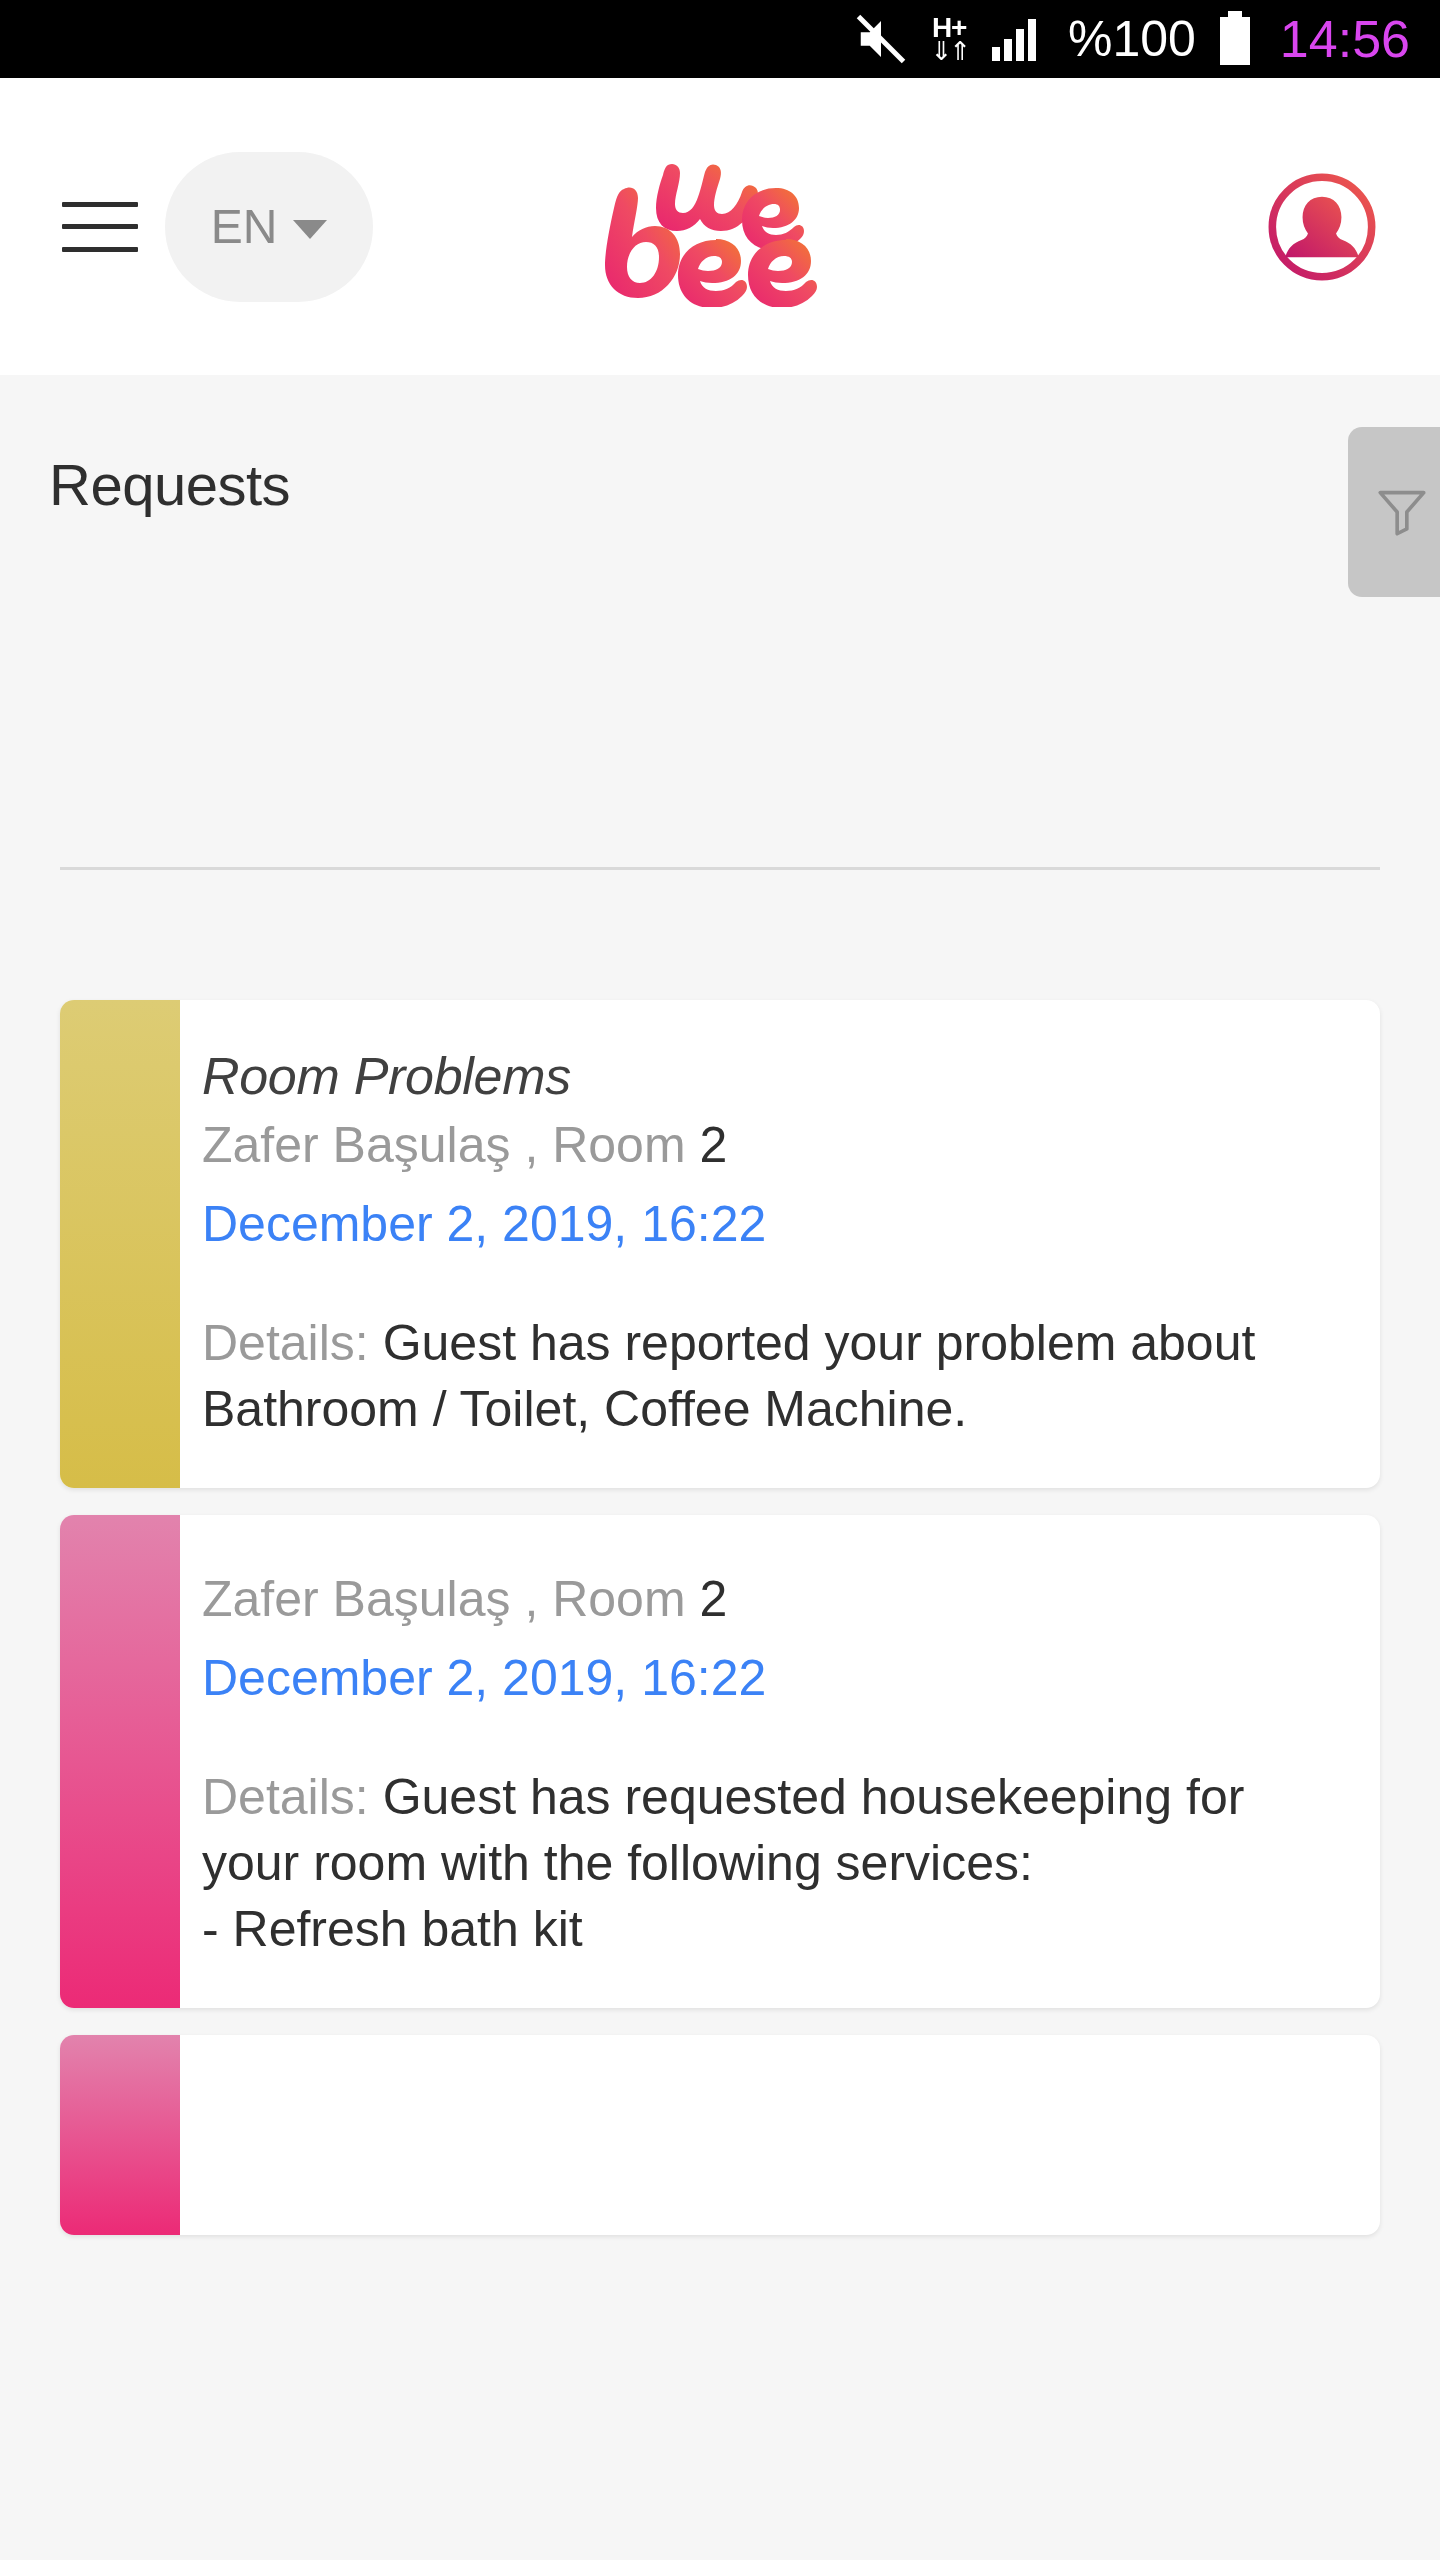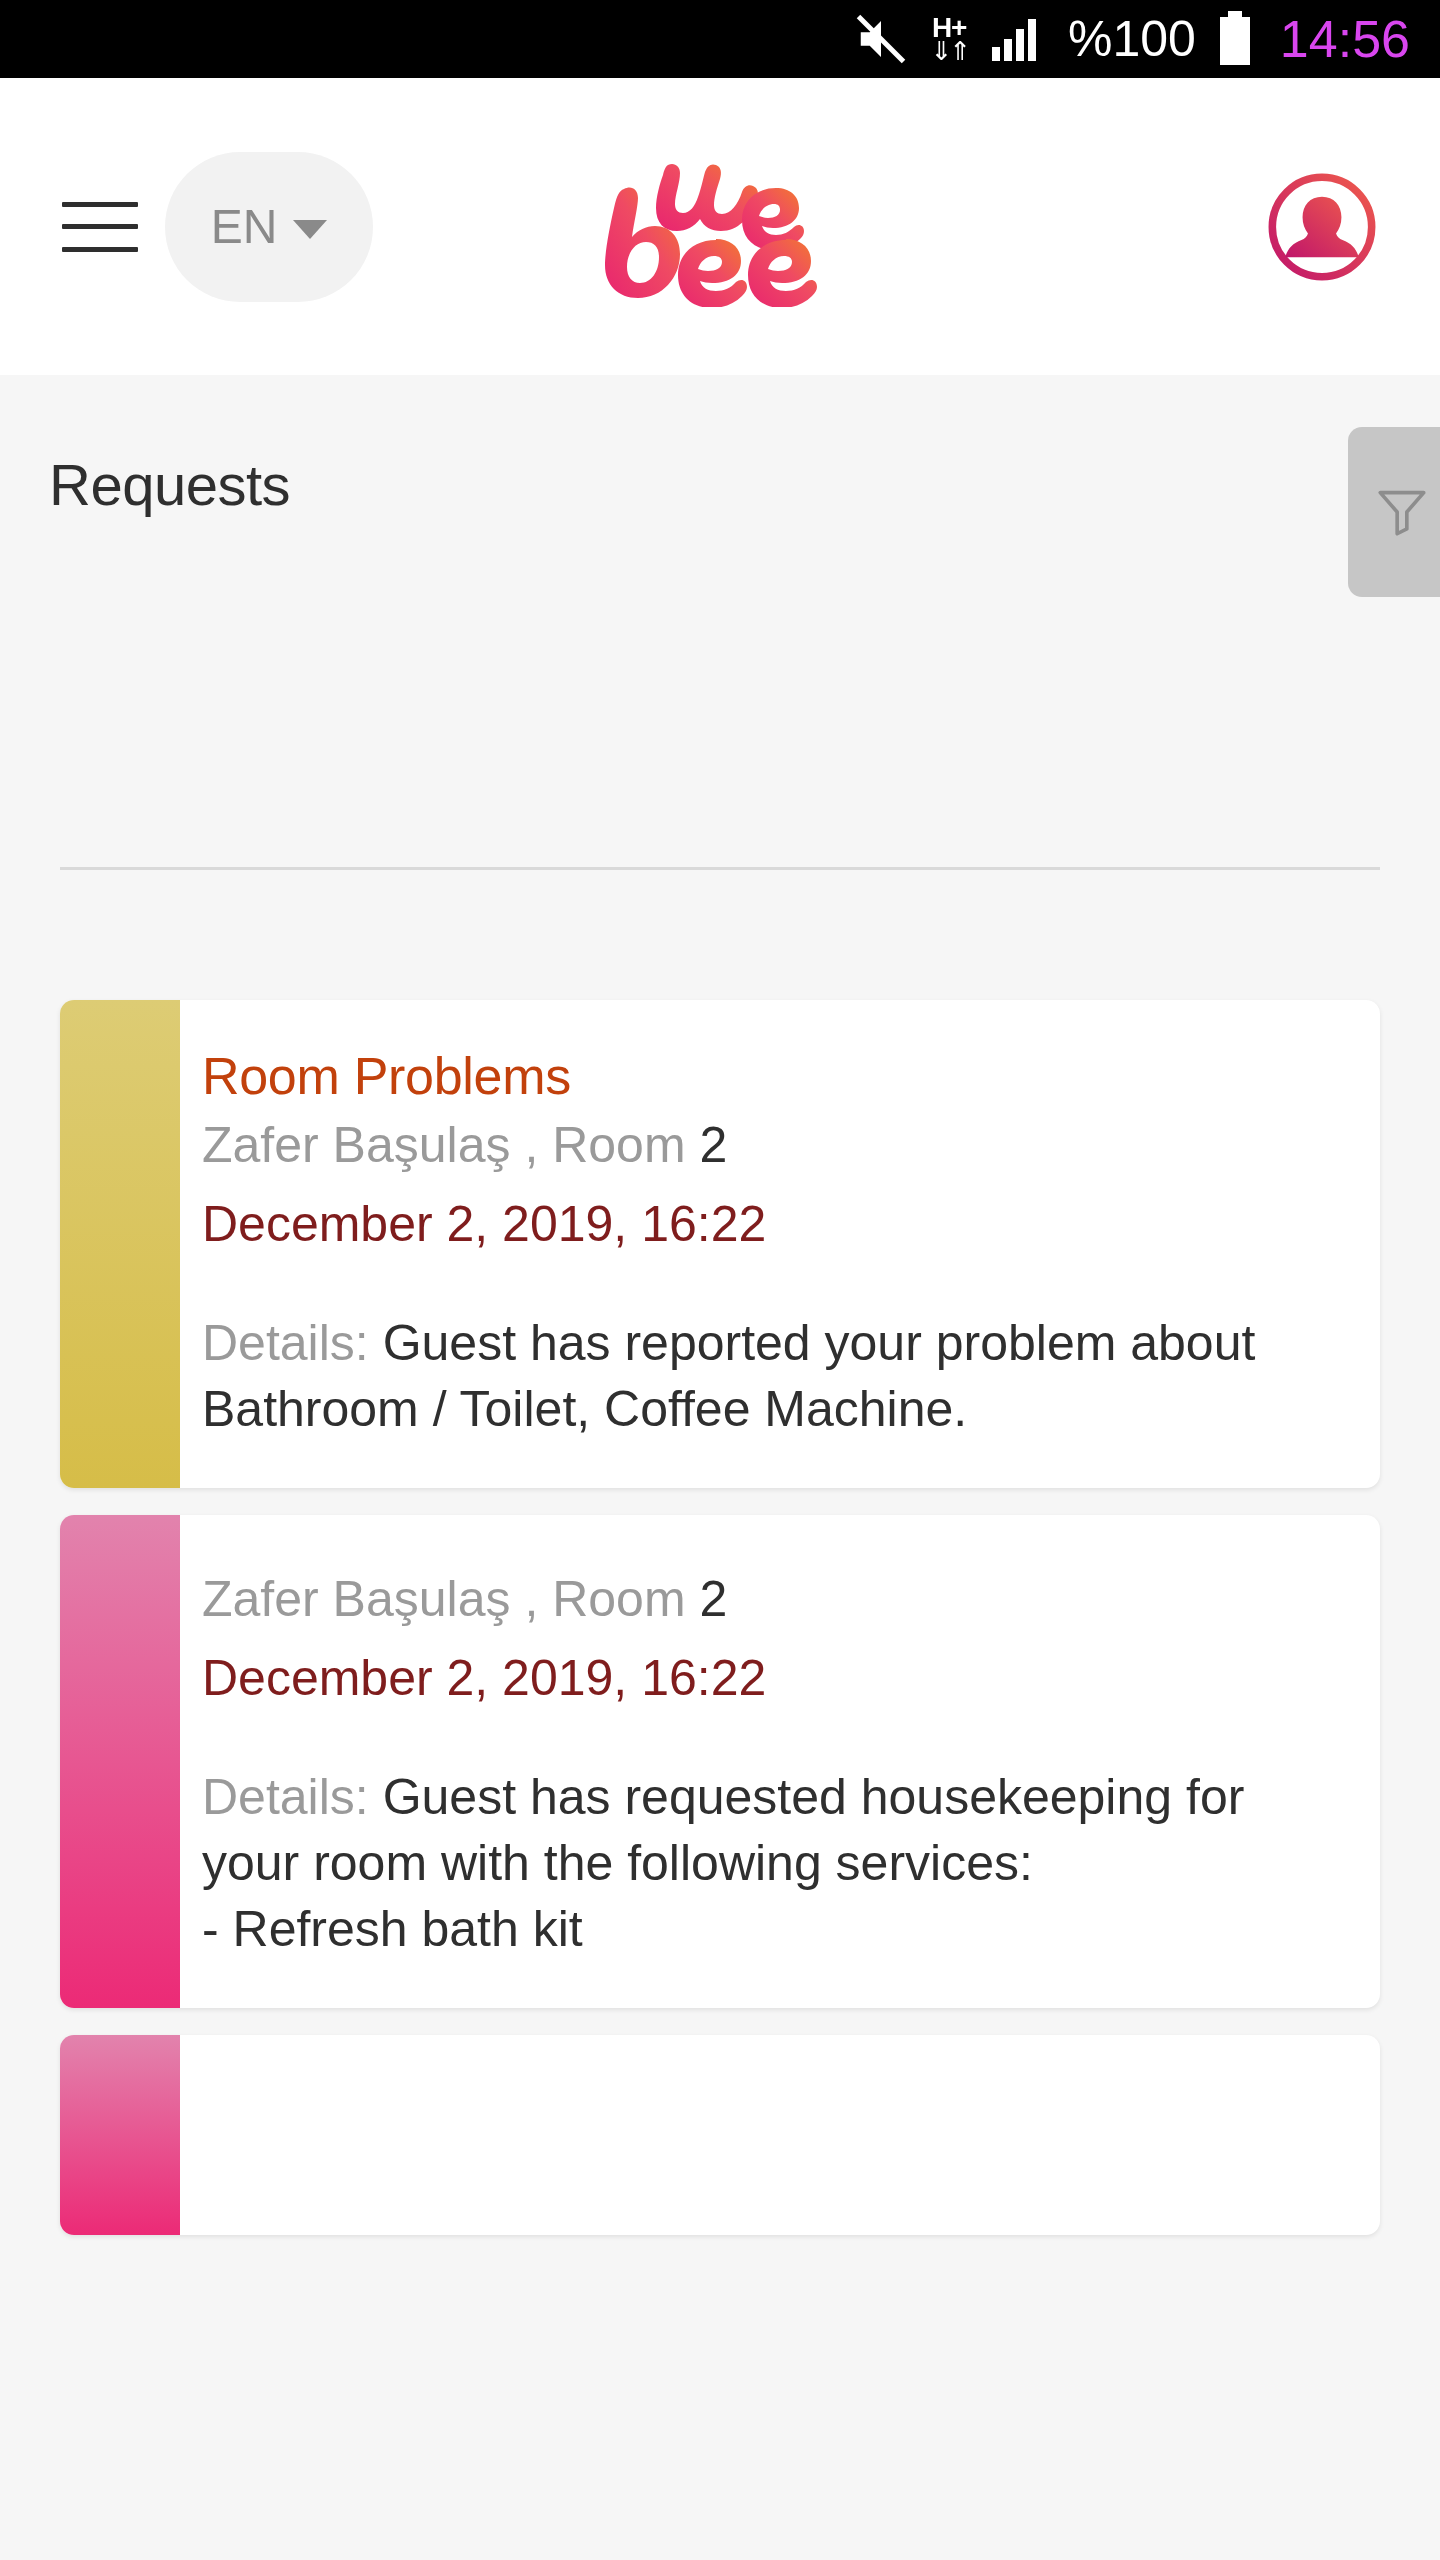--- a/index.html
+++ b/index.html
@@ -200,37 +200,38 @@
     flex: 0 0 120px;
   }
   .stripe.gold { background: linear-gradient(180deg, #ddcc74 0%, #d6bd48 100%); }
   .stripe.pink { background: linear-gradient(180deg, #e283ad 0%, #ec2a76 100%); }
   .card-body {
     flex: 1;
     padding: 46px 40px 46px 22px;
   }
   .card-title {
     font-size: 52px;
-    color: #c2410c;
+    color: #404040;
     font-weight: 400;
     line-height: 1.18;
     letter-spacing: -0.3px;
+    font-style: italic;
   }
   .card-sub {
     font-size: 50px;
     color: #9a9a9a;
     font-weight: 400;
     line-height: 1.22;
     margin-top: 8px;
     white-space: nowrap;
   }
   .card-sub .room-num { color: #2f2f2f; }
   .card-date {
     font-size: 50px;
-    color: #7f1d1d;
+    color: #3b82f6;
     font-weight: 400;
     line-height: 1.2;
     margin-top: 18px;
   }
   .card-details {
     font-size: 50px;
     color: #2f2f2f;
     font-weight: 400;
     line-height: 1.32;
     margin-top: 56px;

